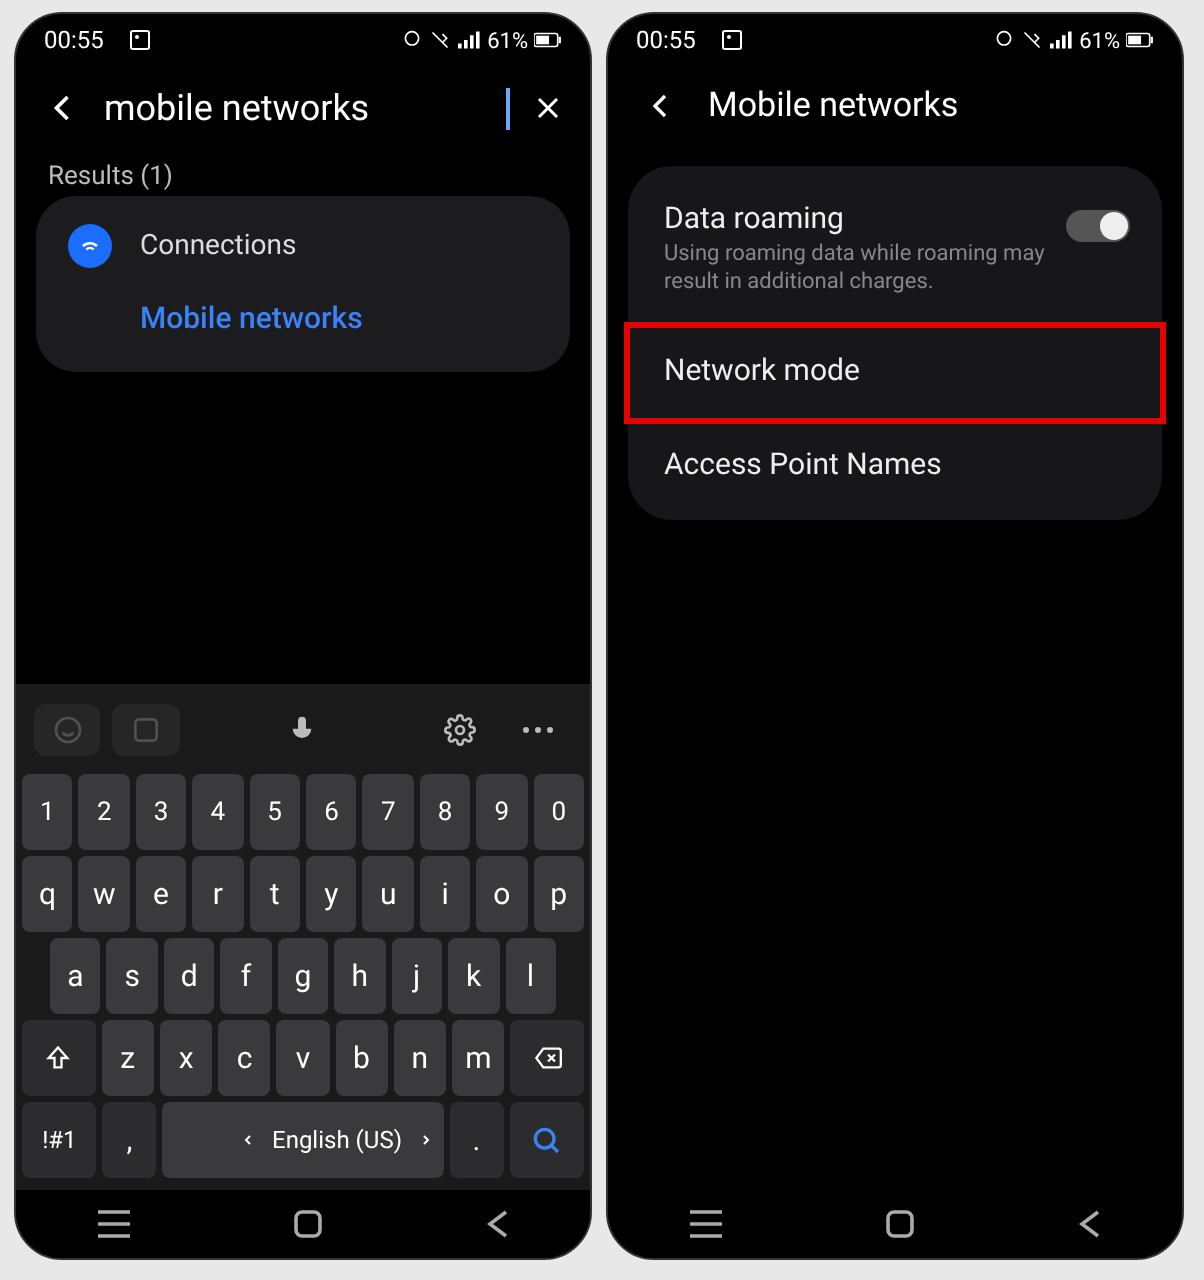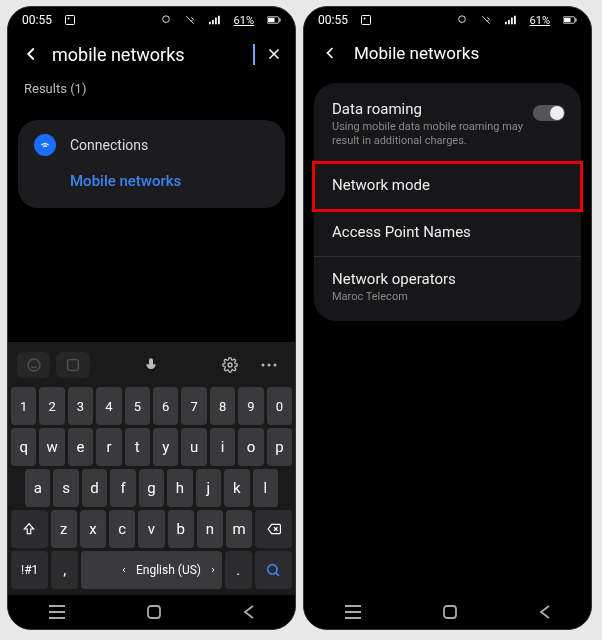--- a/index.html
+++ b/index.html
@@ -29,21 +29,21 @@
 
   .statusbar {
     height: 26px;
     display: flex;
     align-items: center;
     padding: 0 14px;
     font-size: 12px;
     justify-content: space-between;
   }
   .status-left { display: flex; align-items: center; gap: 12px; }
-  .status-right { display: flex; align-items: center; gap: 13px; font-size: 11px; text-decoration: underline; }
+  .status-right { display: flex; align-items: center; gap: 3px; font-size: 11px; }
   .status-right svg { vertical-align: middle; }
 
   .search-header {
     display: flex;
     align-items: center;
     padding: 10px 12px;
     gap: 10px;
   }
   .back-arrow { width: 22px; height: 22px; flex-shrink: 0; }
   .search-text {
@@ -52,21 +52,21 @@
     color: #fff;
     border-right: 2px solid #6aa8ff;
     padding-right: 0;
     display: inline-block;
   }
   .clear-x { width: 18px; height: 18px; flex-shrink: 0; }
 
   .results-label {
     font-size: 13px;
     color: #bbb;
-    padding: 6px 16px 24px;
+    padding: 6px 16px 2px;
   }
   .result-card {
     background: #1c1c1e;
     border-radius: 20px;
     margin: 0 10px;
     padding: 14px 16px;
   }
   .result-row {
     display: flex;
     align-items: center;
@@ -386,32 +386,28 @@
     <div class="page-header">
       <svg width="20" height="20" viewBox="0 0 24 24" fill="none" stroke="#fff" stroke-width="2">
           <path d="M15 18l-6-6 6-6"></path>
         </svg>
       <span>Mobile networks</span>
     </div>
 
     <div class="settings-card">
       <div class="setting-row">
         <div class="setting-title">Data roaming</div>
-        <div class="setting-sub" style="max-width:200px">Using mobile data mobile roaming may result in additional charges.</div>
+        <div class="setting-sub" style="max-width:200px">Using roaming data while roaming may result in additional charges.</div>
         <div class="toggle"></div>
       </div>
       <div class="setting-row redbox">
         <div class="setting-title">Network mode</div>
       </div>
       <div class="setting-row">
         <div class="setting-title">Access Point Names</div>
-      </div>
-      <div class="setting-row">
-        <div class="setting-title">Network operators</div>
-        <div class="setting-sub">Maroc Telecom</div>
       </div>
     </div>
 
     <div class="navbar">
       <svg width="18" height="14" viewBox="0 0 18 14" stroke="#aaa" stroke-width="1.8" fill="none">
           <path d="M1 1h16M1 7h16M1 13h16"></path>
         </svg>
       <svg width="16" height="16" viewBox="0 0 16 16" stroke="#aaa" stroke-width="1.8" fill="none">
           <rect x="2" y="2" width="12" height="12" rx="3"></rect>
         </svg>

